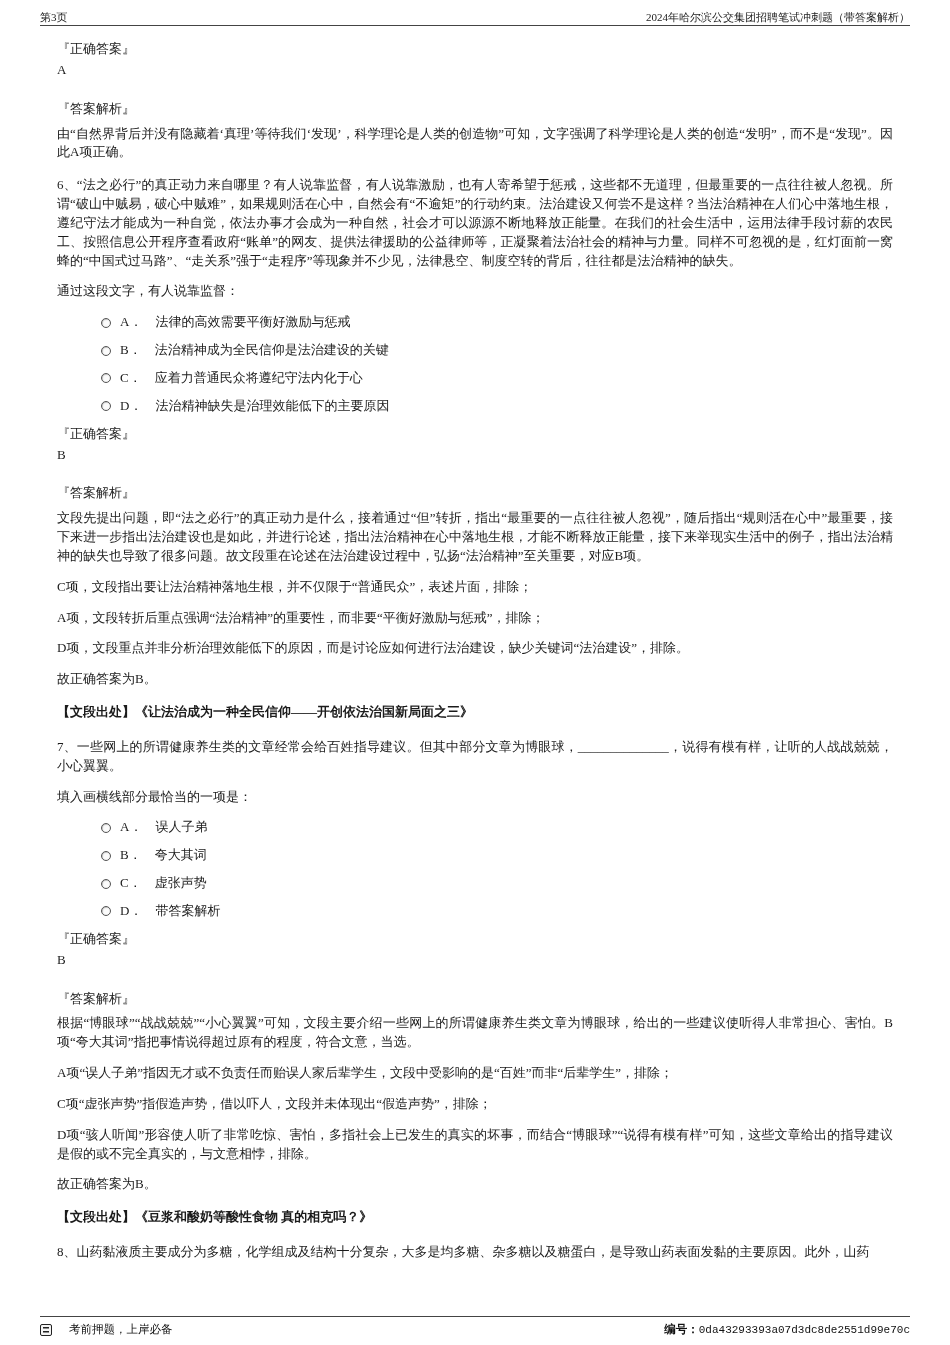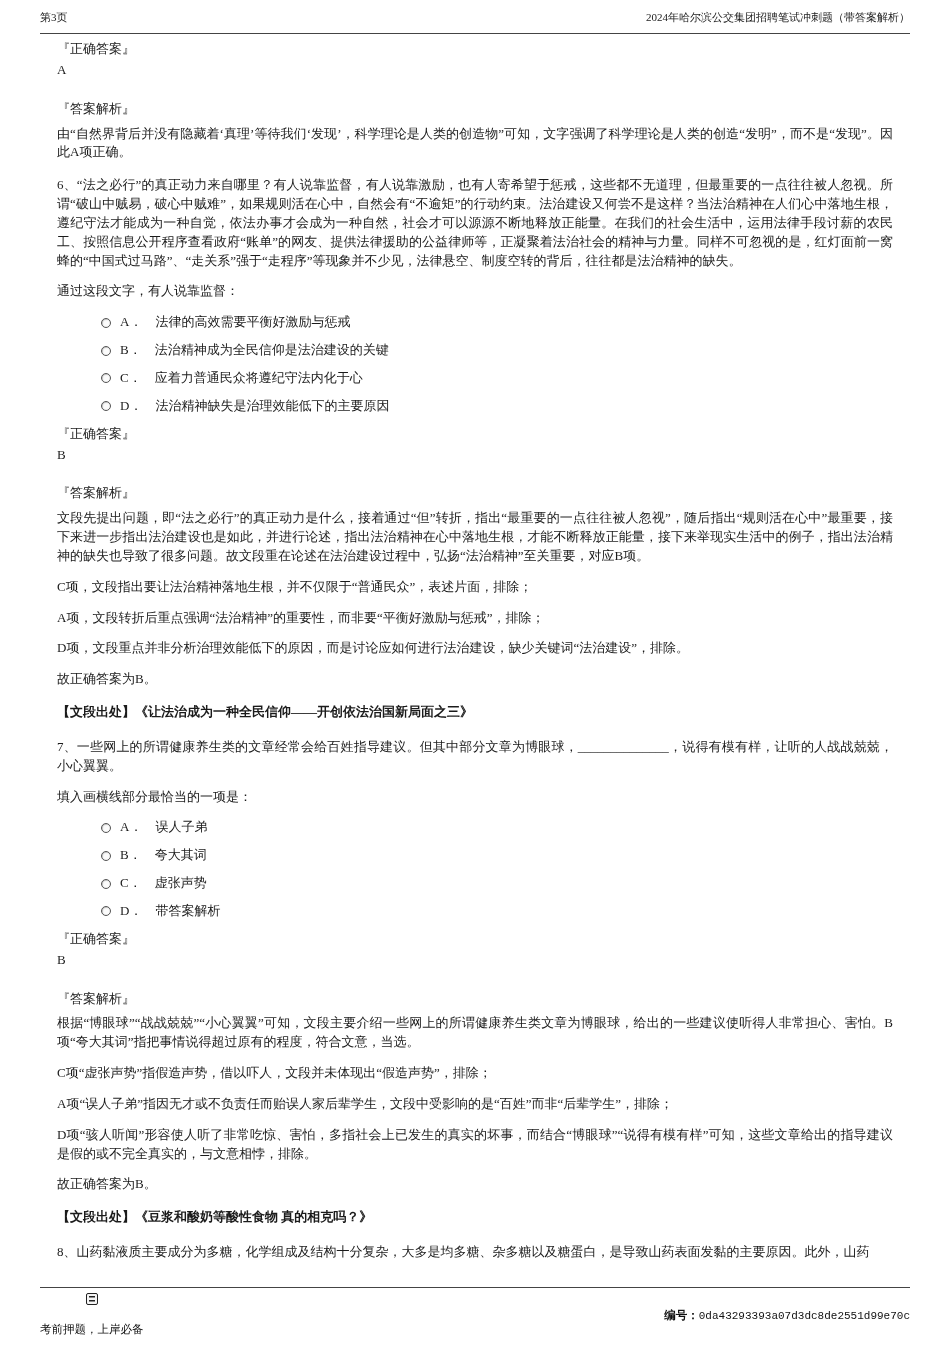--- a/index.html
+++ b/index.html
@@ -8,21 +8,21 @@
     width:950px; height:1345px;
     position:relative; overflow:hidden;
     font-family:"Liberation Serif","DejaVu Serif",serif;
     color:#1b1b1b;
   }
   .header {
     position:absolute; top:10px; left:40px; right:40px;
     display:flex; justify-content:space-between; align-items:flex-end;
     font-size:11px; color:#222;
     border-bottom:1px solid #444;
-    padding-bottom:8px;
+    padding-bottom:0;
   }
   .content {
     position:absolute; top:40px; left:57px; right:57px; bottom:40px;
     font-size:13px; line-height:1.45;
     overflow:hidden;
   }
   .para { text-align:justify; margin-bottom:12px; }
   .label-line { margin-bottom:2px; }
   .ans-letter { margin-bottom:9px; }
   .analysis-label { margin-bottom:6px;margin-top:20px; }
@@ -42,21 +42,21 @@
   .opt-letter { margin-right:13px; }
   .source { font-weight:bold; margin-bottom:16px; }
   .conclusion { margin-bottom:14px; }
   .footer {
     position:absolute; bottom:8px; left:40px; right:40px;
     border-top:1px solid #444;
     padding-top:5px;
     display:flex; justify-content:space-between; align-items:center;
     font-size:11.5px; color:#111;
   }
-  .footer-left { display:flex; align-items:center; gap:17px;flex-direction:column; }
+  .footer-left { display:flex; align-items:center; gap:17px; }
   .footer-icon {
     width:12px; height:12px; display:inline-block;
     border:1.5px solid #222; border-radius:2px;
     background:
       linear-gradient(#222,#222) 50% 2px/6px 1.5px no-repeat,
       linear-gradient(#222,#222) 50% 6px/6px 1.5px no-repeat,
       #f4f4f4;
   }
   .footer-code { font-family:Liberation Mono, monospace; font-size:11px; }
   .code-label { font-weight:bold; font-family:"Liberation Serif",serif; font-size:11.5px; }
@@ -135,22 +135,22 @@
       <span class="radio"></span>
       <span class="opt-letter">D．</span>
       <span class="opt-text">带答案解析</span>
     </div>
   </div>
 
   <p class="para label-line">『正确答案』</p>
   <p class="para ans-letter">B</p>
   <p class="para analysis-label">『答案解析』</p>
   <p class="para">根据“博眼球”“战战兢兢”“小心翼翼”可知，文段主要介绍一些网上的所谓健康养生类文章为博眼球，给出的一些建议使听得人非常担心、害怕。B项“夸大其词”指把事情说得超过原有的程度，符合文意，当选。</p>
+  <p class="para">A项“误人子弟”指因无才或不负责任而贻误人家后辈学生，文段中受影响的是“百姓”而非“后辈学生”，排除；</p>
   <p class="para">C项“虚张声势”指假造声势，借以吓人，文段并未体现出“假造声势”，排除；</p>
-  <p class="para">A项“误人子弟”指因无才或不负责任而贻误人家后辈学生，文段中受影响的是“百姓”而非“后辈学生”，排除；</p>
   <p class="para">D项“骇人听闻”形容使人听了非常吃惊、害怕，多指社会上已发生的真实的坏事，而结合“博眼球”“说得有模有样”可知，这些文章给出的指导建议是假的或不完全真实的，与文意相悖，排除。</p>
   <p class="para conclusion">故正确答案为B。</p>
   <p class="para source">【文段出处】《豆浆和酸奶等酸性食物 真的相克吗？》</p>
 
   <p class="para stem">8、山药黏液质主要成分为多糖，化学组成及结构十分复杂，大多是均多糖、杂多糖以及糖蛋白，是导致山药表面发黏的主要原因。此外，山药</p>
 
 </div>
 
 <div class="footer">
   <span class="footer-left">

